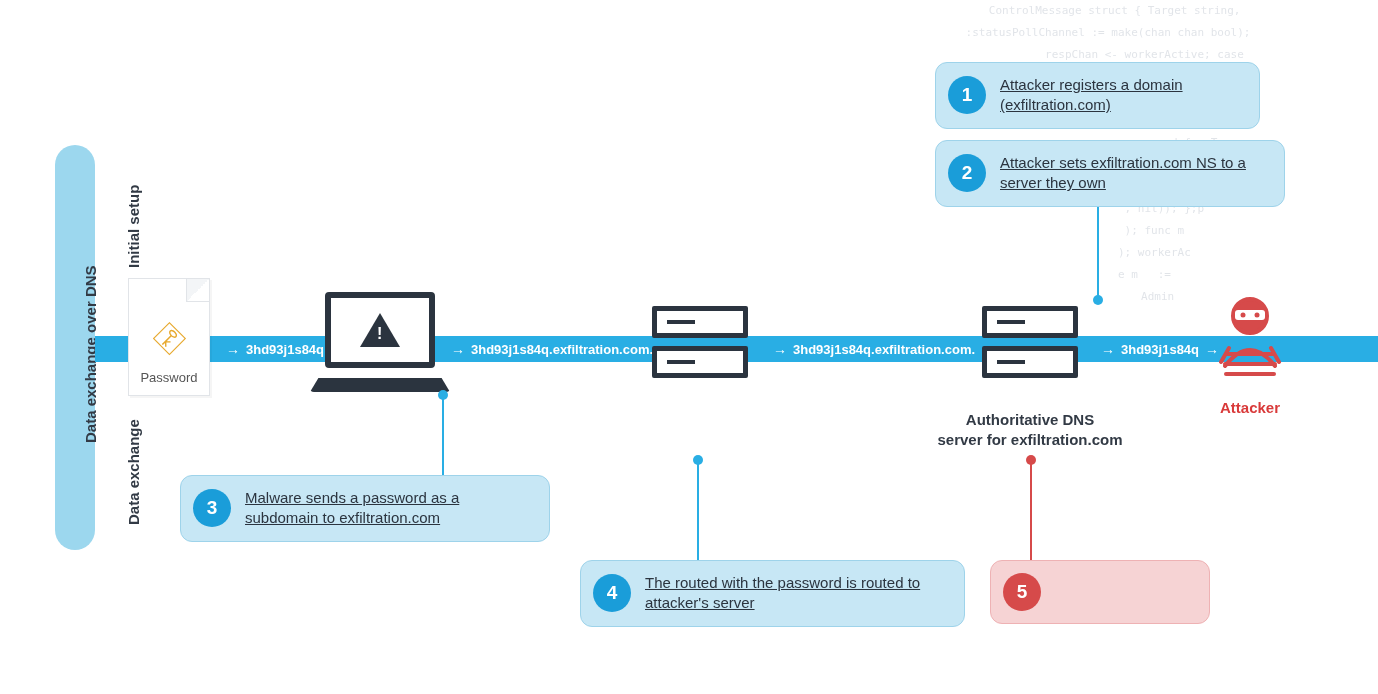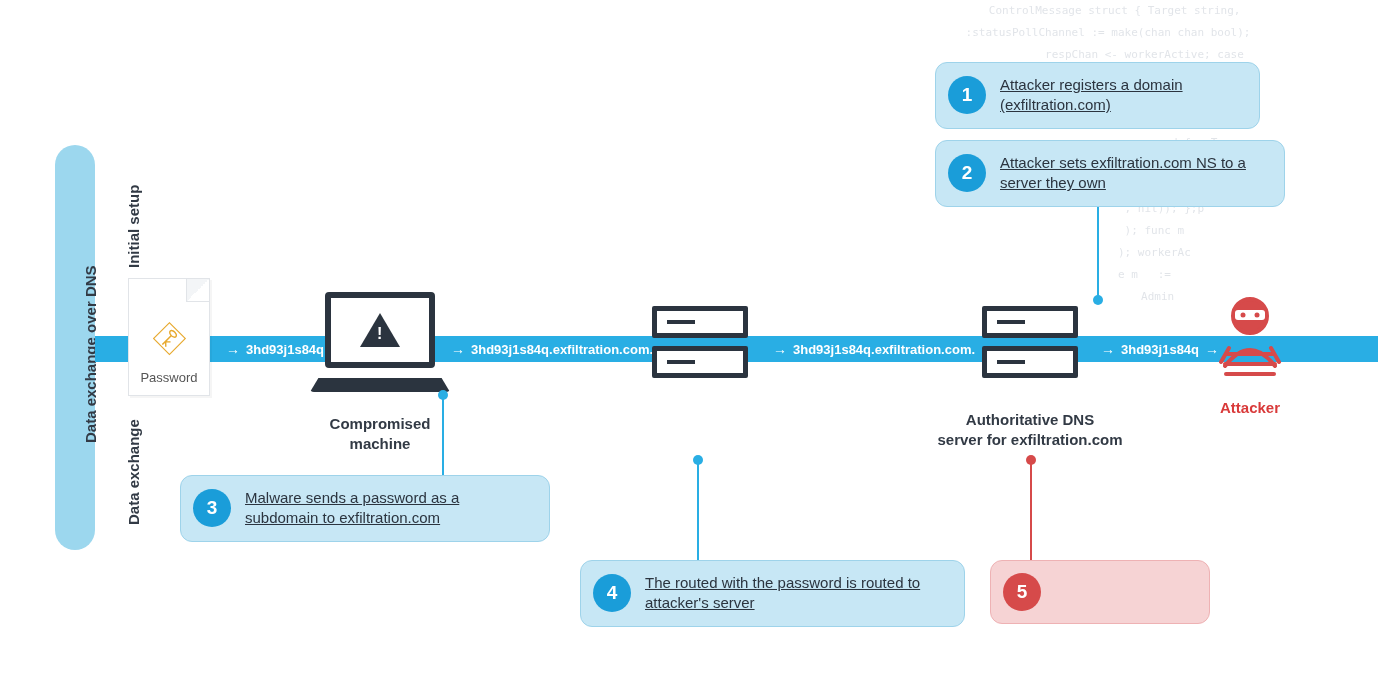--- a/index.html
+++ b/index.html
@@ -224,21 +224,20 @@
   <div class="cap">Password</div>
 </div>
 
 <div class="node" style="left:300px; top:292px; width:160px">
   <div class="laptop">
     <div class="screen">
         <div class="tri"></div>
       </div>
     <div class="base"></div>
   </div>
-  <div class="label" style="margin-top:22px">Compromised<br>machine</div>
 </div>
 
 <div class="node" style="left:640px; top:306px; width:120px">
   <div class="stack">
     <div class="unit"></div>
       <div class="unit"></div>
   </div>
 </div>
 
 <div class="node" style="left:930px; top:306px; width:200px">

